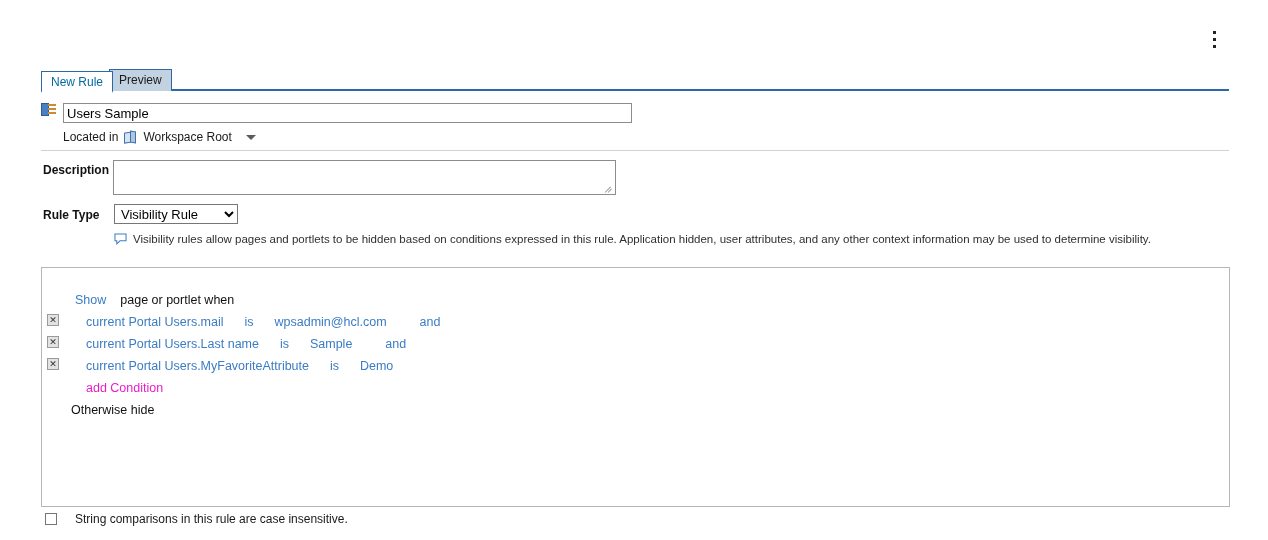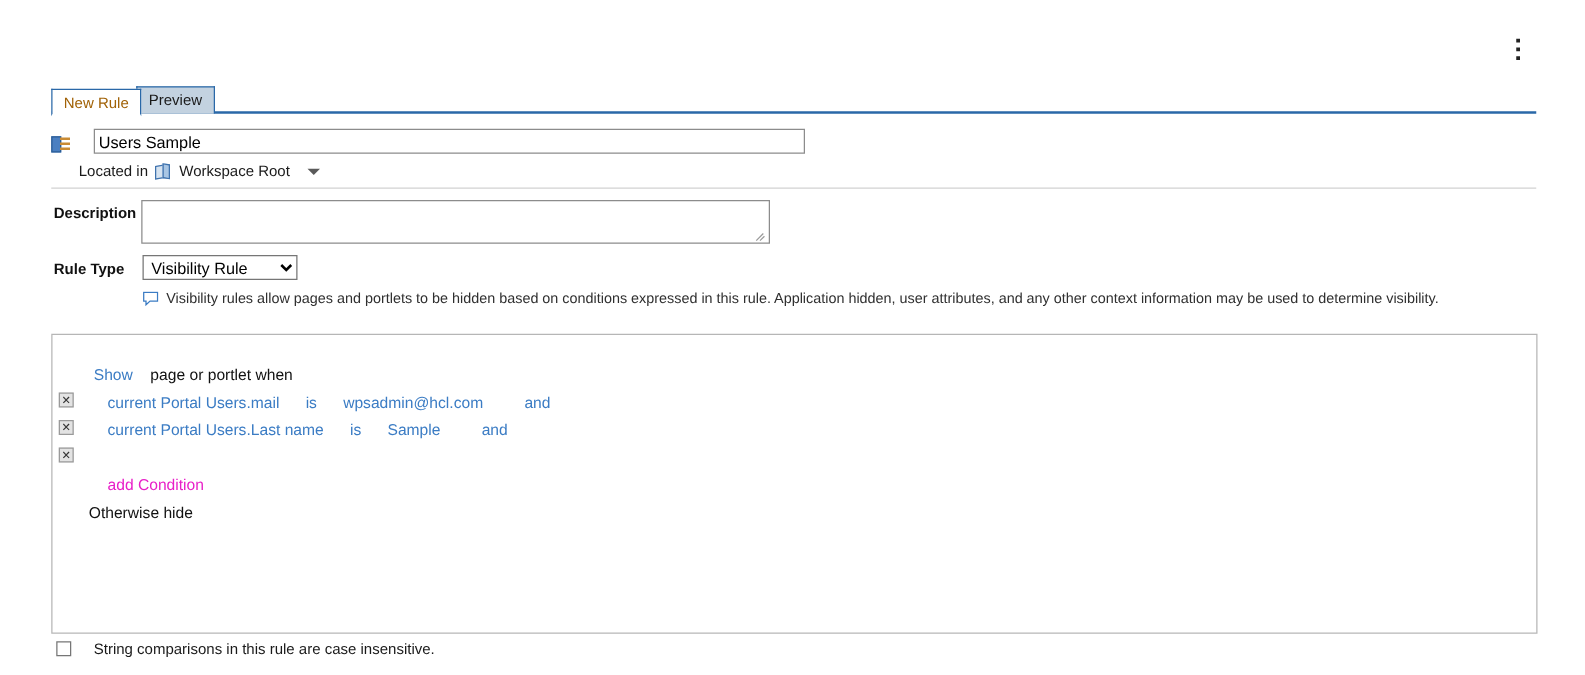--- a/index.html
+++ b/index.html
@@ -54,39 +54,39 @@
     padding: 0 9px;
     font-size: 12px;
     line-height: 21px;
     border: 1px solid #2a68a8;
     border-bottom: none;
     cursor: pointer;
     white-space: nowrap;
   }
   .tab.active {
     background: #ffffff;
-    color: #a16207;
+    color: #0369a1;
     left: 0;
     z-index: 3;
     border-bottom: 2px solid #ffffff;
     margin-bottom: -2px;
     margin-top: 24px;
   }
   .tab.inactive {
     background: #c3d2e0;
     color: #1a1a1a;
     left: 68px;
     z-index: 2;
   }
 
   
   .name-row {
     position: absolute;
     left: 41px; top: 103px;
-    display: flex; align-items: flex-end; gap: 19px;
+    display: flex; align-items: flex-start; gap: 7px;
   }
   .rule-icon {
     width: 15px; height: 14px; position: relative; flex: none;
   }
   .rule-icon .bk {
     position: absolute; left: 0; top: 0;
     width: 8px; height: 13px;
     background: #4a7fc1;
     border: 1px solid #2b5d96;
   }
@@ -359,20 +359,27 @@
         <span class="tok link clickable">is</span>
         <span class="gap-md"></span>
         <span class="tok link clickable">Sample</span>
         <span class="gap-lg"></span>
         <span class="tok link clickable">and</span>
       </span>
     </div>
 
     <div class="rule-line">
       <span class="del-btn">✕</span>
+      <span class="cond-body">
+        <span class="tok link clickable">current Portal Users.MyFavoriteAttribute</span>
+        <span class="gap-md"></span>
+        <span class="tok link clickable">is</span>
+        <span class="gap-md"></span>
+        <span class="tok link clickable">Demo</span>
+      </span>
     </div>
 
     <div class="rule-line">
       <span class="add-cond tok pink clickable">add Condition</span>
     </div>
 
     <div class="rule-line">
       <span class="otherwise tok black">Otherwise hide</span>
     </div>
 

